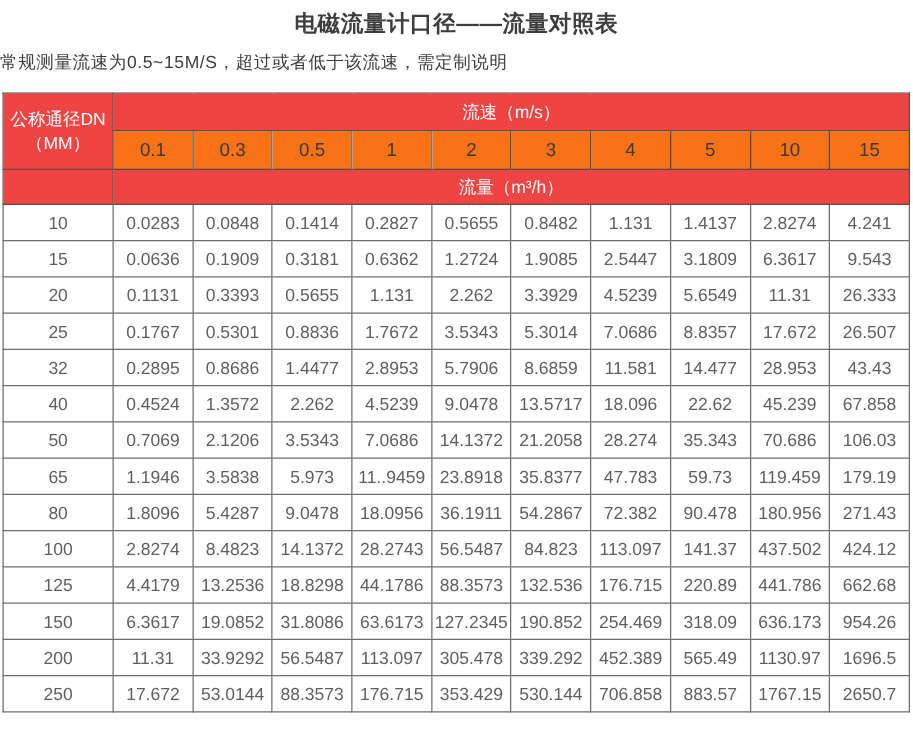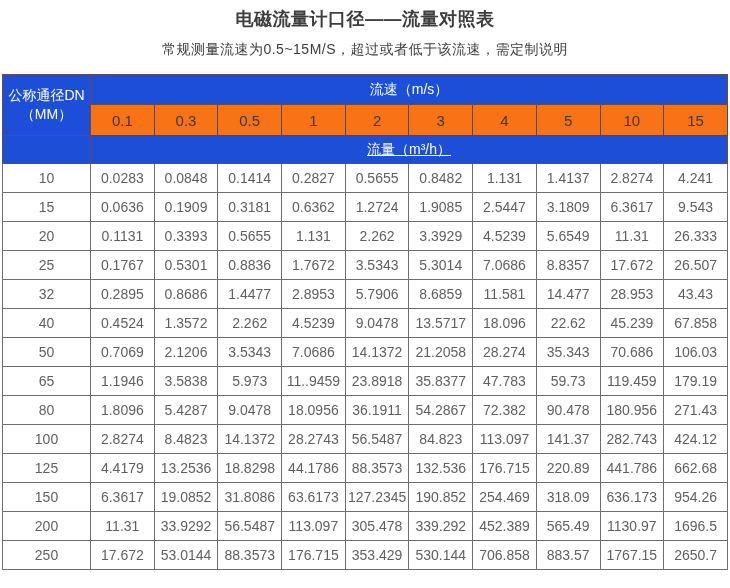--- a/index.html
+++ b/index.html
@@ -18,21 +18,21 @@
   }
   .title {
     text-align: center;
     font-size: 18px;
     font-weight: bold;
     color: #3d3d3d;
     padding-top: 7px;
     letter-spacing: 0.5px;
   }
   .subtitle {
-    text-align: center;
+    text-align: left;
     font-size: 14px;
     color: #3c3c3c;
     margin-top: 10px;
     letter-spacing: 0.5px;
   }
   table.flow-table {
     border-collapse: collapse;
     table-layout: fixed;
     width: 726px;
     margin: 15px auto 0 auto;
@@ -41,35 +41,35 @@
   table.flow-table td, table.flow-table th {
     border: 1px solid #6e6e6e;
     text-align: center;
     vertical-align: middle;
     padding: 0;
     overflow: hidden;
     white-space: nowrap;
   }
   col.dn-col { width: 88px; }
   .teal {
-    background: #1d4ed8;
+    background: #ef4444;
     color: #ffffff;
     font-size: 14px;
     font-weight: normal;
     border-color: #6a4a42 !important;
   }
   tr.velocity-header-row th { height: 29px; }
   tr.velocity-values-row td {
     height: 30px;
     font-size: 15px;
     color: #3a3a3a;
     background: #f97316;
     border-color: #4c4c4c;
   }
-  tr.flow-header-row th { height: 27px; text-decoration: underline; }
+  tr.flow-header-row th { height: 27px; }
   tbody.data-body td {
     height: 28px;
     font-size: 14px;
     color: #5f5f5f;
     background: #ffffff;
   }
   .corner-line { display: block; line-height: 1.35; }
 </style>
 </head>
 <body>
@@ -241,21 +241,21 @@
         <tr>
           <td>100</td>
           <td>2.8274</td>
           <td>8.4823</td>
           <td>14.1372</td>
           <td>28.2743</td>
           <td>56.5487</td>
           <td>84.823</td>
           <td>113.097</td>
           <td>141.37</td>
-          <td>282.743</td>
+          <td>437.502</td>
           <td>424.12</td>
         </tr>
         <tr>
           <td>125</td>
           <td>4.4179</td>
           <td>13.2536</td>
           <td>18.8298</td>
           <td>44.1786</td>
           <td>88.3573</td>
           <td>132.536</td>

